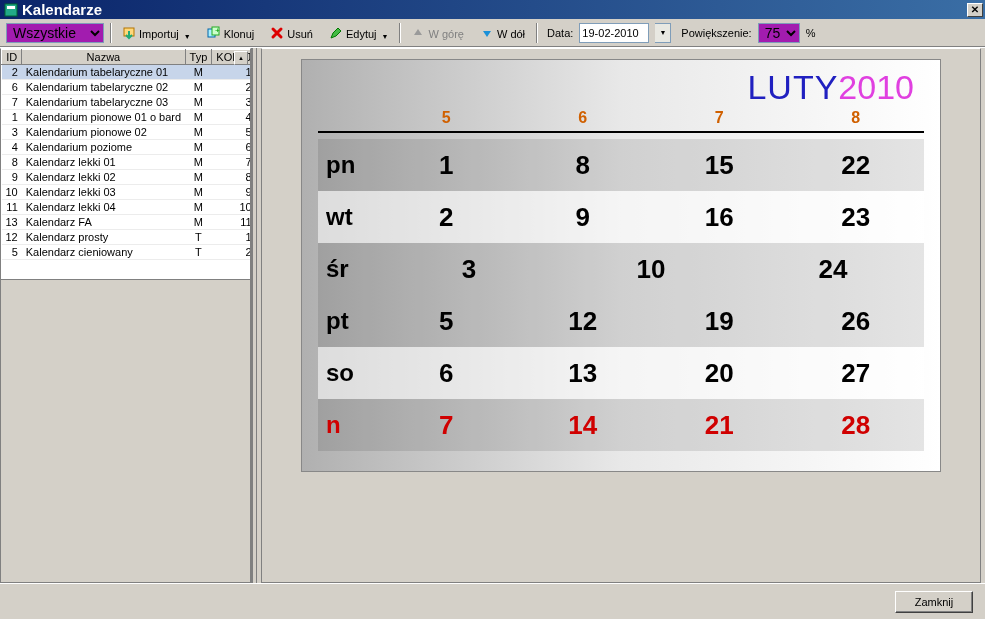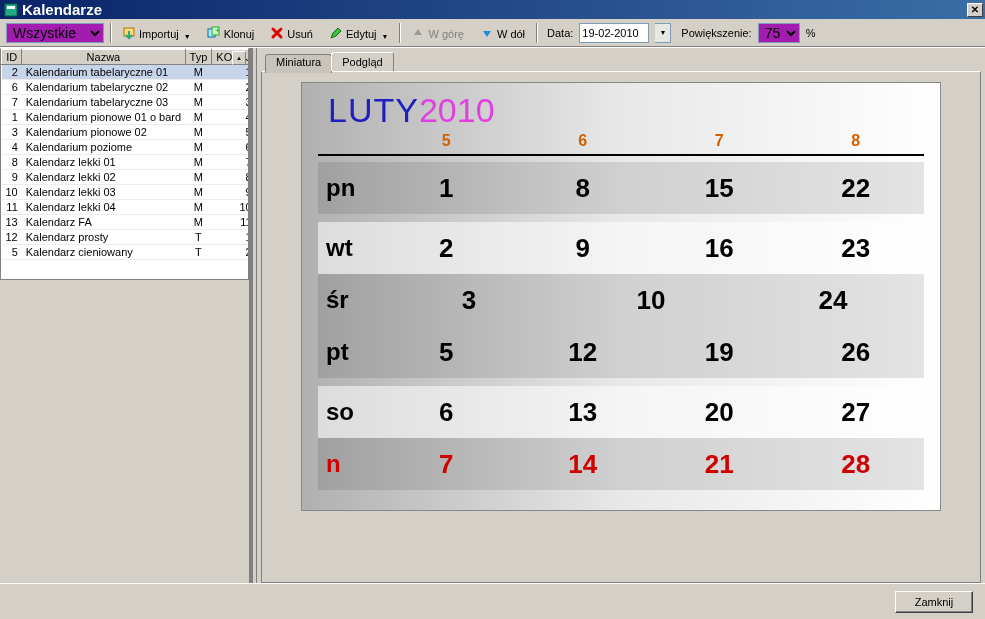--- a/index.html
+++ b/index.html
@@ -83,21 +83,21 @@
   .zoom-select { width:42px; }
   
   .main {
     flex: 1;
     display: flex;
     overflow: hidden;
     border-top: 1px solid #fff;
   }
   .left-pane {
     width: 253px;
-    display:flex; 
+    display:flex; flex-direction:column;
     border-right: 2px solid #808080;
     background: #d4d0c8;
   }
   .splitter {
     width: 4px; background:#d4d0c8; cursor:col-resize;
     border-right:1px solid #808080;
   }
   .grid-wrap {
     background:#fff;
     border:1px solid #808080;
@@ -165,21 +165,21 @@
     overflow:auto;
   }
   .cal-page {
     width: 640px;
     margin: 0 auto;
     background: linear-gradient(to right, #b0b0b0 0%, #e8e8e8 50%, #ffffff 100%);
     border:1px solid #888;
     padding: 8px 16px 20px 16px;
   }
   .cal-head {
-    display:flex; justify-content:flex-start; align-items:baseline;
+    display:flex; justify-content:flex-end; align-items:baseline;
     padding: 0 10px;
   }
   .cal-month {
     font-family: Arial, sans-serif;
     font-size: 34px;
     color: #2020c0;
     font-weight: normal;
     letter-spacing: 1px;
   }
   .cal-year {
@@ -203,21 +203,21 @@
   .cal-hr {
     border: none; border-top: 2px solid #000;
     margin: 4px 0 0 0;
   }
   .cal-body { margin-top: 6px; }
   .cal-row {
     display:flex; align-items:center;
     height: 52px;
   }
   .cal-row.alt-dark { background: rgba(0,0,0,0.10); }
-  .cal-row.alt-light { background: rgba(255,255,255,0.55); margin-top: 8px; }
+  .cal-row.alt-light { background: rgba(255,255,255,0.55); }
   .cal-dow {
     width: 60px;
     font-family: Arial, sans-serif;
     font-size: 24px;
     font-weight: bold;
     color:#000;
     padding-left: 8px;
   }
   .cal-cell {
     flex:1;
@@ -441,24 +441,20 @@
           </tbody>
       </table>
       <div class="scroll-knob">▴</div>
     </div>
     <div class="left-space"></div>
   </div>
 
   <div class="splitter"></div>
 
   <div class="right-pane">
-    <div class="tabs">
-      <div class="tab" id="tab-miniature">Miniatura</div>
-      <div class="tab active" id="tab-preview">Podgląd</div>
-    </div>
     <div class="tab-panel">
       <div class="cal-page">
         <div class="cal-head">
           <span class="cal-month">LUTY</span>
           <span class="cal-year">2010</span>
         </div>
         <div class="cal-weeknums" id="cal-weeknums">
           <div class="cal-wn-spacer"></div>
         <div class="cal-wn">5</div>
             <div class="cal-wn">6</div>

